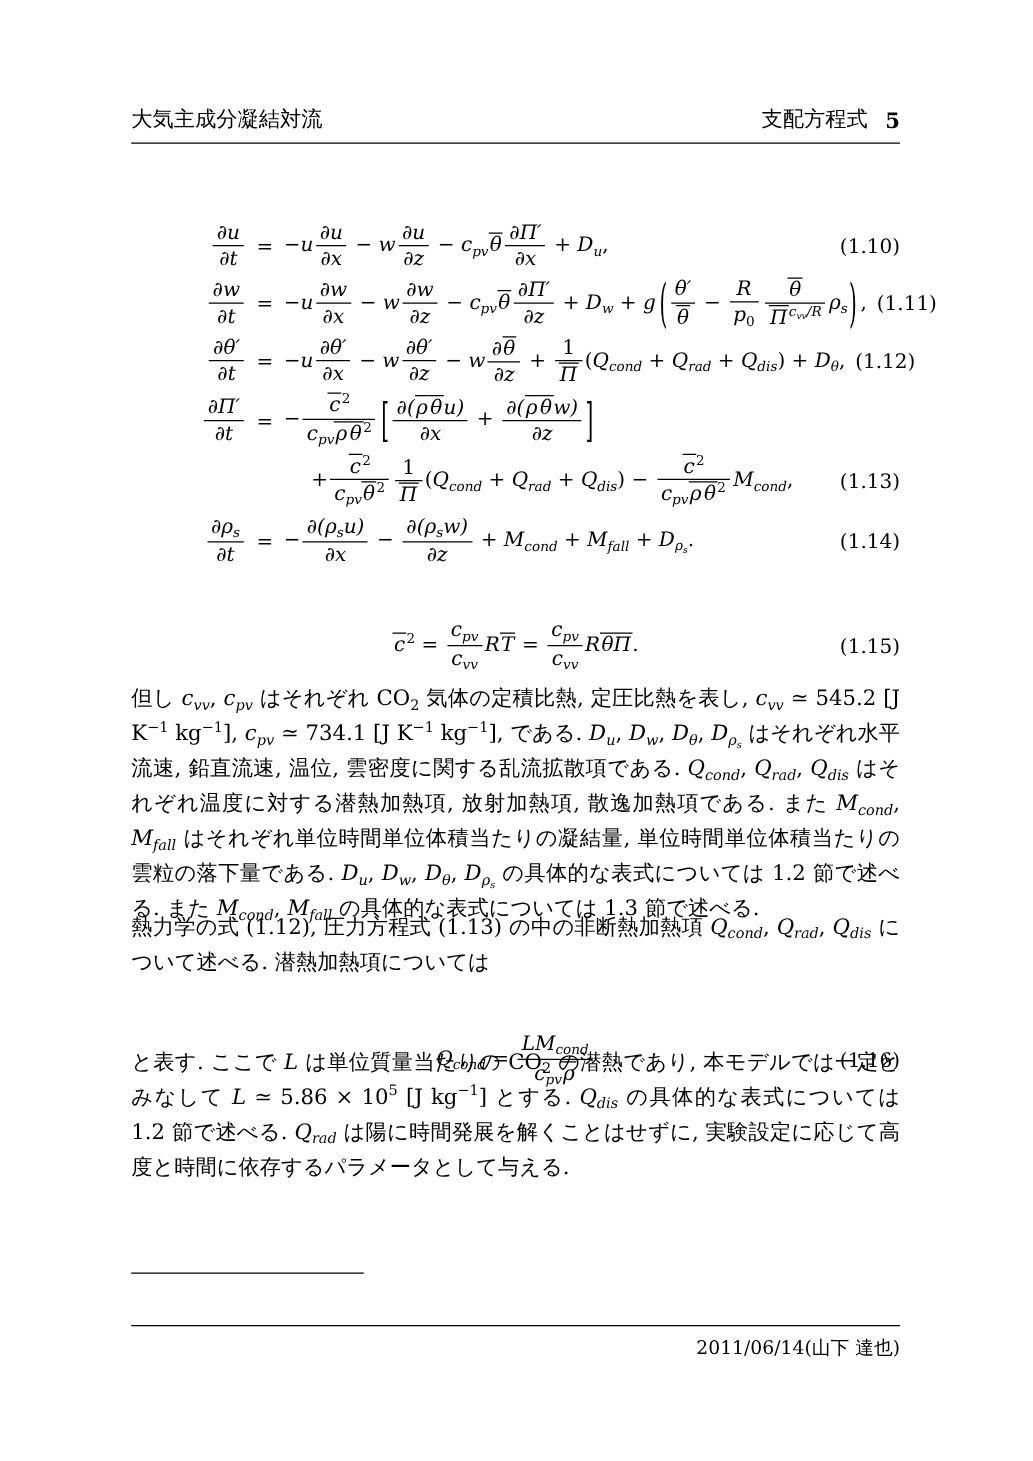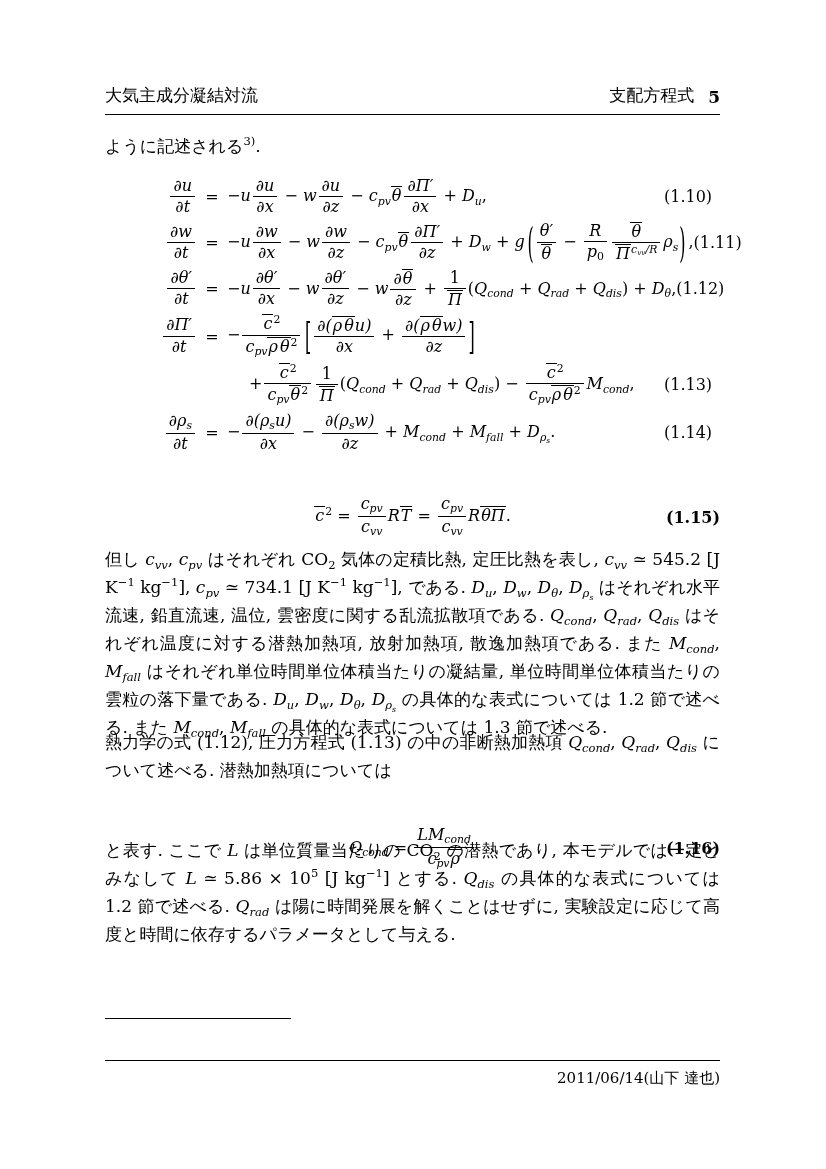--- a/index.html
+++ b/index.html
@@ -30,23 +30,23 @@
   .mbig{display:inline-block;vertical-align:middle;transform-origin:center;padding:0 1px;}
   .mgap{display:inline-block;}
 
   
   .eqs{font-size:16px;}
   .eqrow{display:grid;grid-template-columns:92px 30px 1fr 56px;align-items:center;margin:5px 0;}
   .eq-lhs{text-align:right;}
   .eq-rel{text-align:center;}
   .eq-rhs{text-align:left;white-space:nowrap;}
   .eq-rhs.cont{padding-left:22px;}
-  .eq-num{font-size:16px;}
+  .eq-num{text-align:right;font-size:16px;}
   .eqcenter{position:relative;text-align:center;font-size:16px;}
-  .eqcenter .eq-num{position:absolute;right:0;top:50%;transform:translateY(-50%);font-weight:bold;}
+  .eqcenter .eq-num{position:absolute;right:0;top:50%;transform:translateY(-50%);}
 
   
   .footnote-rule{width:186px;border-top:1px solid #000;margin-bottom:5px;}
   .footnote-text{padding-left:10px;}
 
   
   .ftr{border-top:1px solid #000;padding-top:8px;text-align:right;font-size:15px;}
 </style>
 </head>
 <body>
@@ -54,21 +54,20 @@
 <div class="page">
 
   <div class="content hdr">
     <span>大気主成分凝結対流</span>
     <span class="hdr-right">
       <span>支配方程式</span>
       <span class="pageno">5</span>
     </span>
   </div>
 
-  <p class="content para" style="top:132px;"><span class="mr">ように記述される</span><span class="msup"><span class="mr">3)</span></span><span class="mr">.</span></p>
 
   <div class="content eqs" style="top:172px;">
     <div class="eqrow">
       <span class="eq-lhs"><span class="mfrac"><span class="fn"><span class="mi">∂u</span></span><span class="fd"><span class="mi">∂t</span></span></span></span>
       <span class="eq-rel">=</span>
       <span class="eq-rhs"><span class="mr">−</span><span class="mi">u</span><span class="mfrac"><span class="fn"><span class="mi">∂u</span></span><span class="fd"><span class="mi">∂x</span></span></span><span class="mr"> − </span><span class="mi">w</span><span class="mfrac"><span class="fn"><span class="mi">∂u</span></span><span class="fd"><span class="mi">∂z</span></span></span><span class="mr"> − </span><span class="mi">c</span><span class="msub"><span class="mi">pv</span></span><span class="mov"><span class="mi">θ</span></span><span class="mfrac"><span class="fn"><span class="mi">∂Π′</span></span><span class="fd"><span class="mi">∂x</span></span></span><span class="mr"> + </span><span class="mi">D</span><span class="msub"><span class="mi">u</span></span><span class="mr">,</span></span>
       <span class="eq-num">(1.10)</span>
     </div>
     <div class="eqrow">
       <span class="eq-lhs"><span class="mfrac"><span class="fn"><span class="mi">∂w</span></span><span class="fd"><span class="mi">∂t</span></span></span></span>

